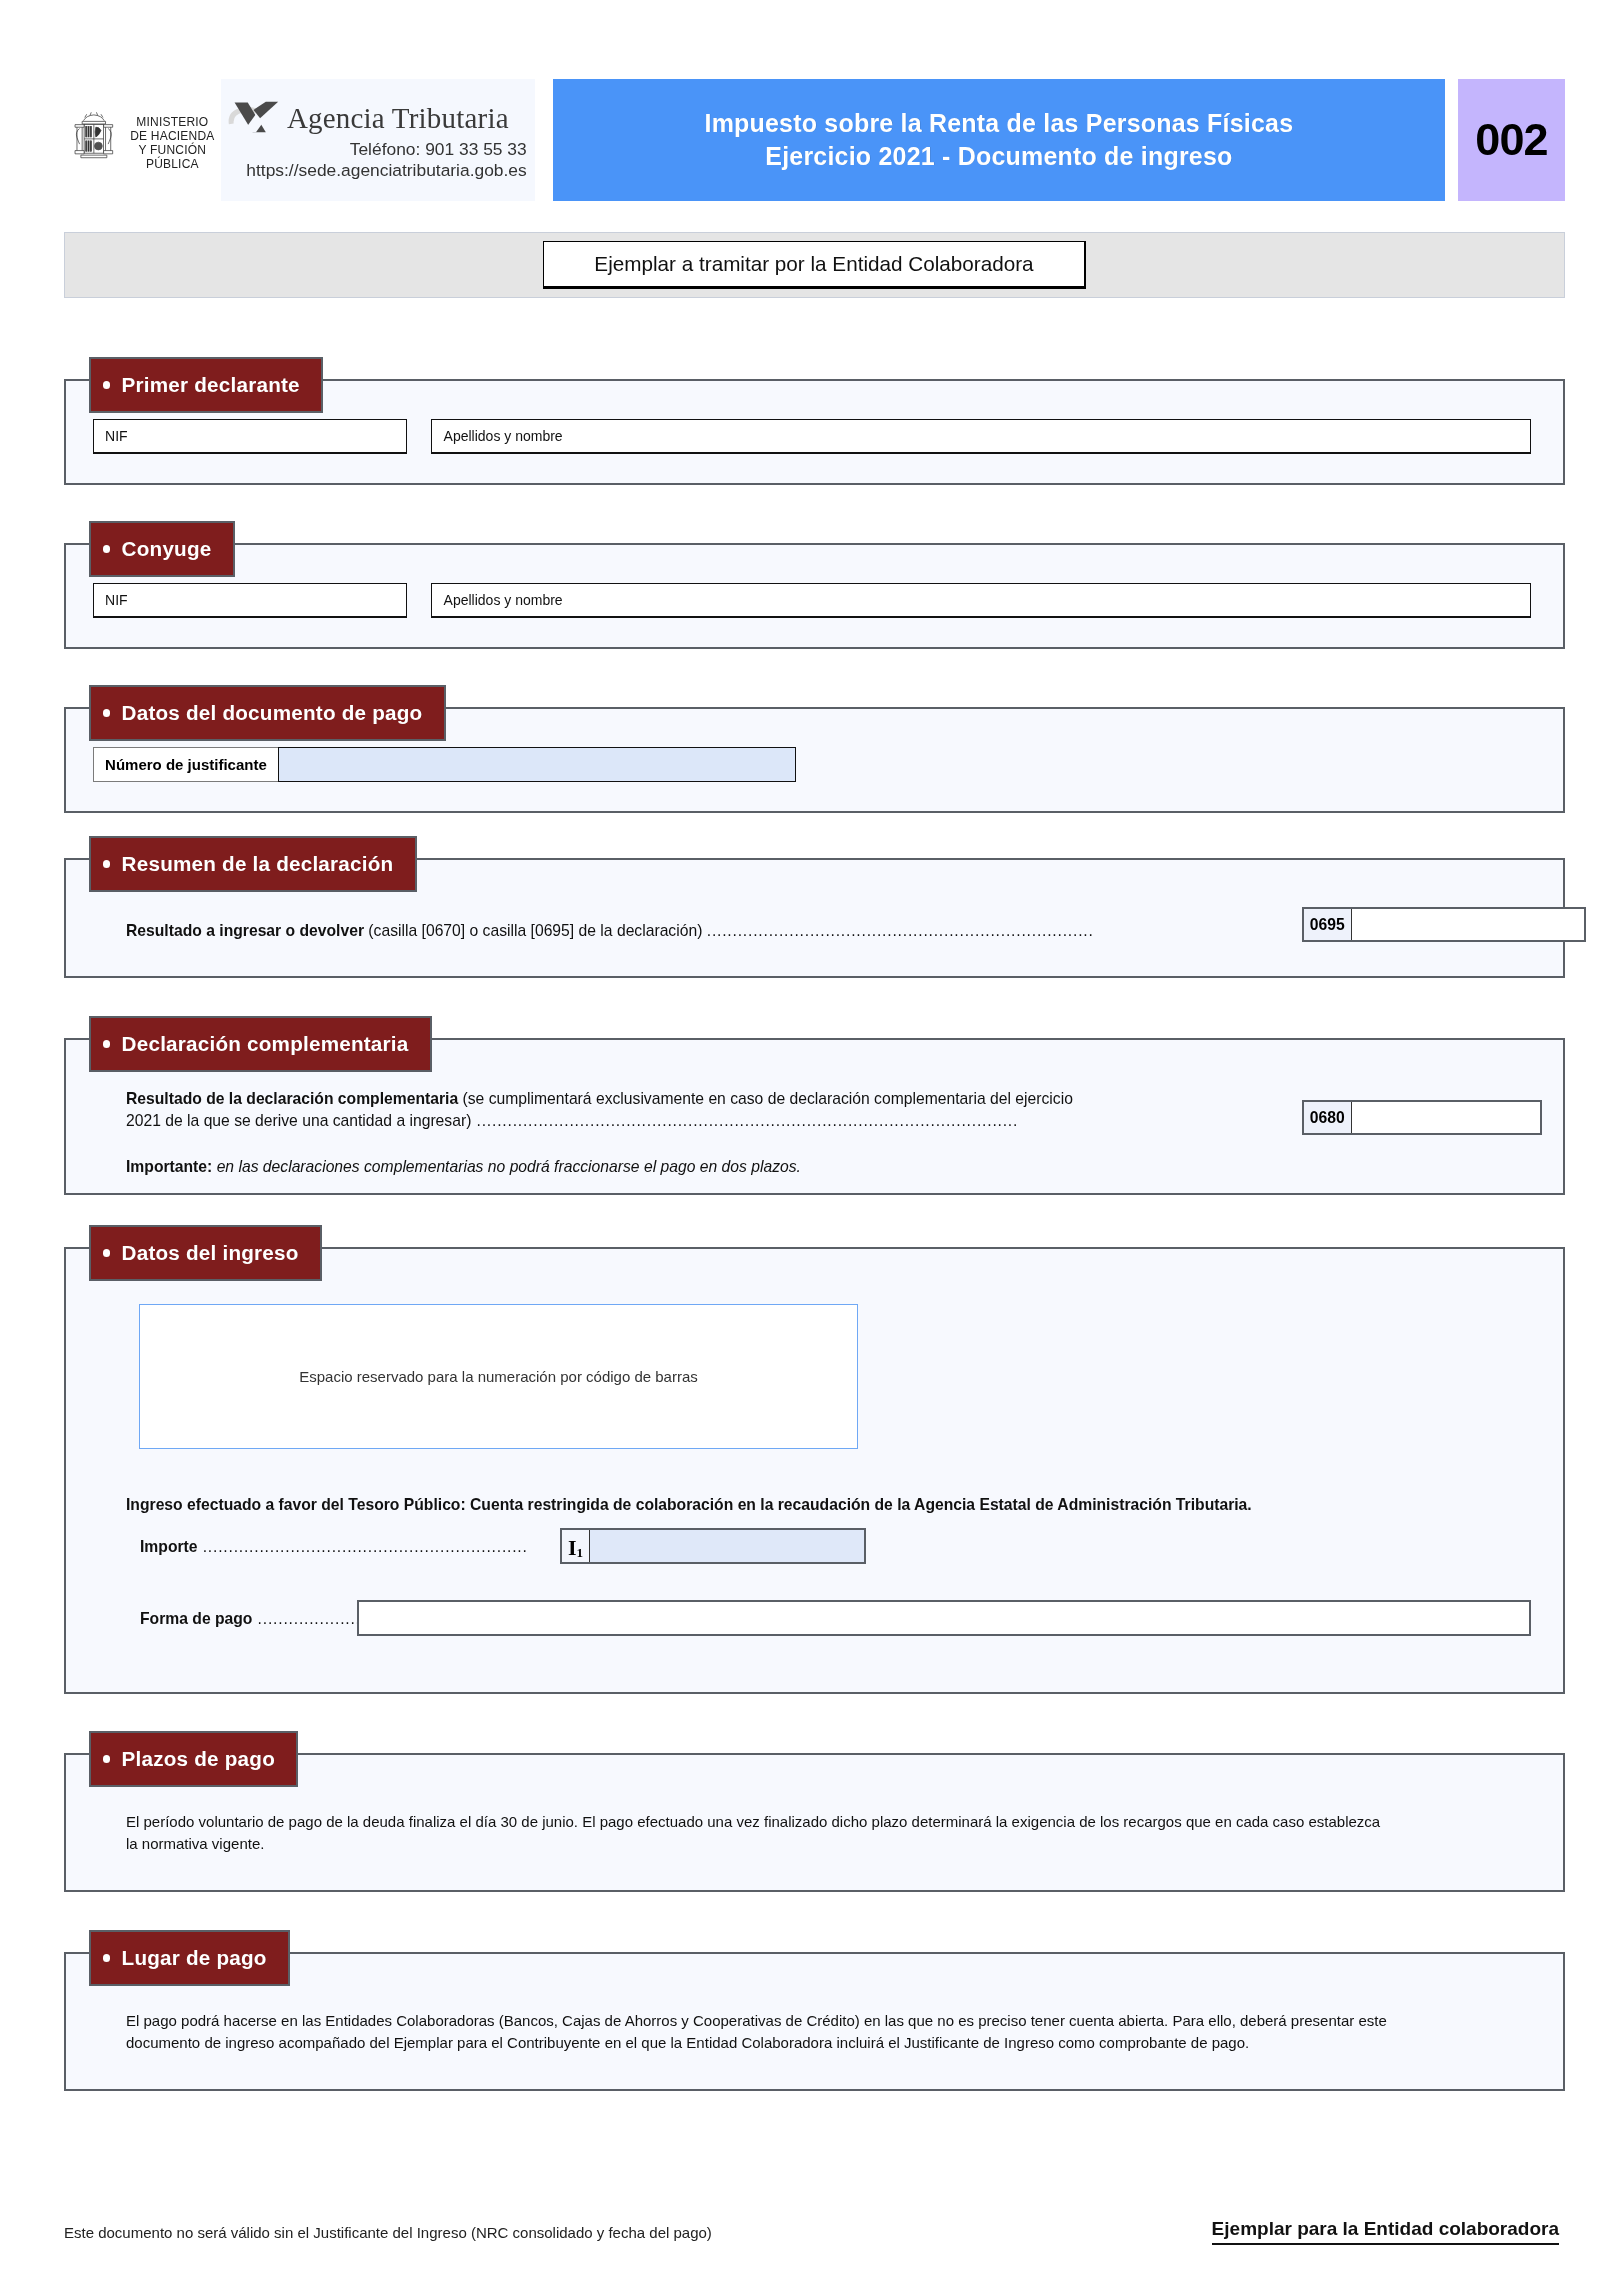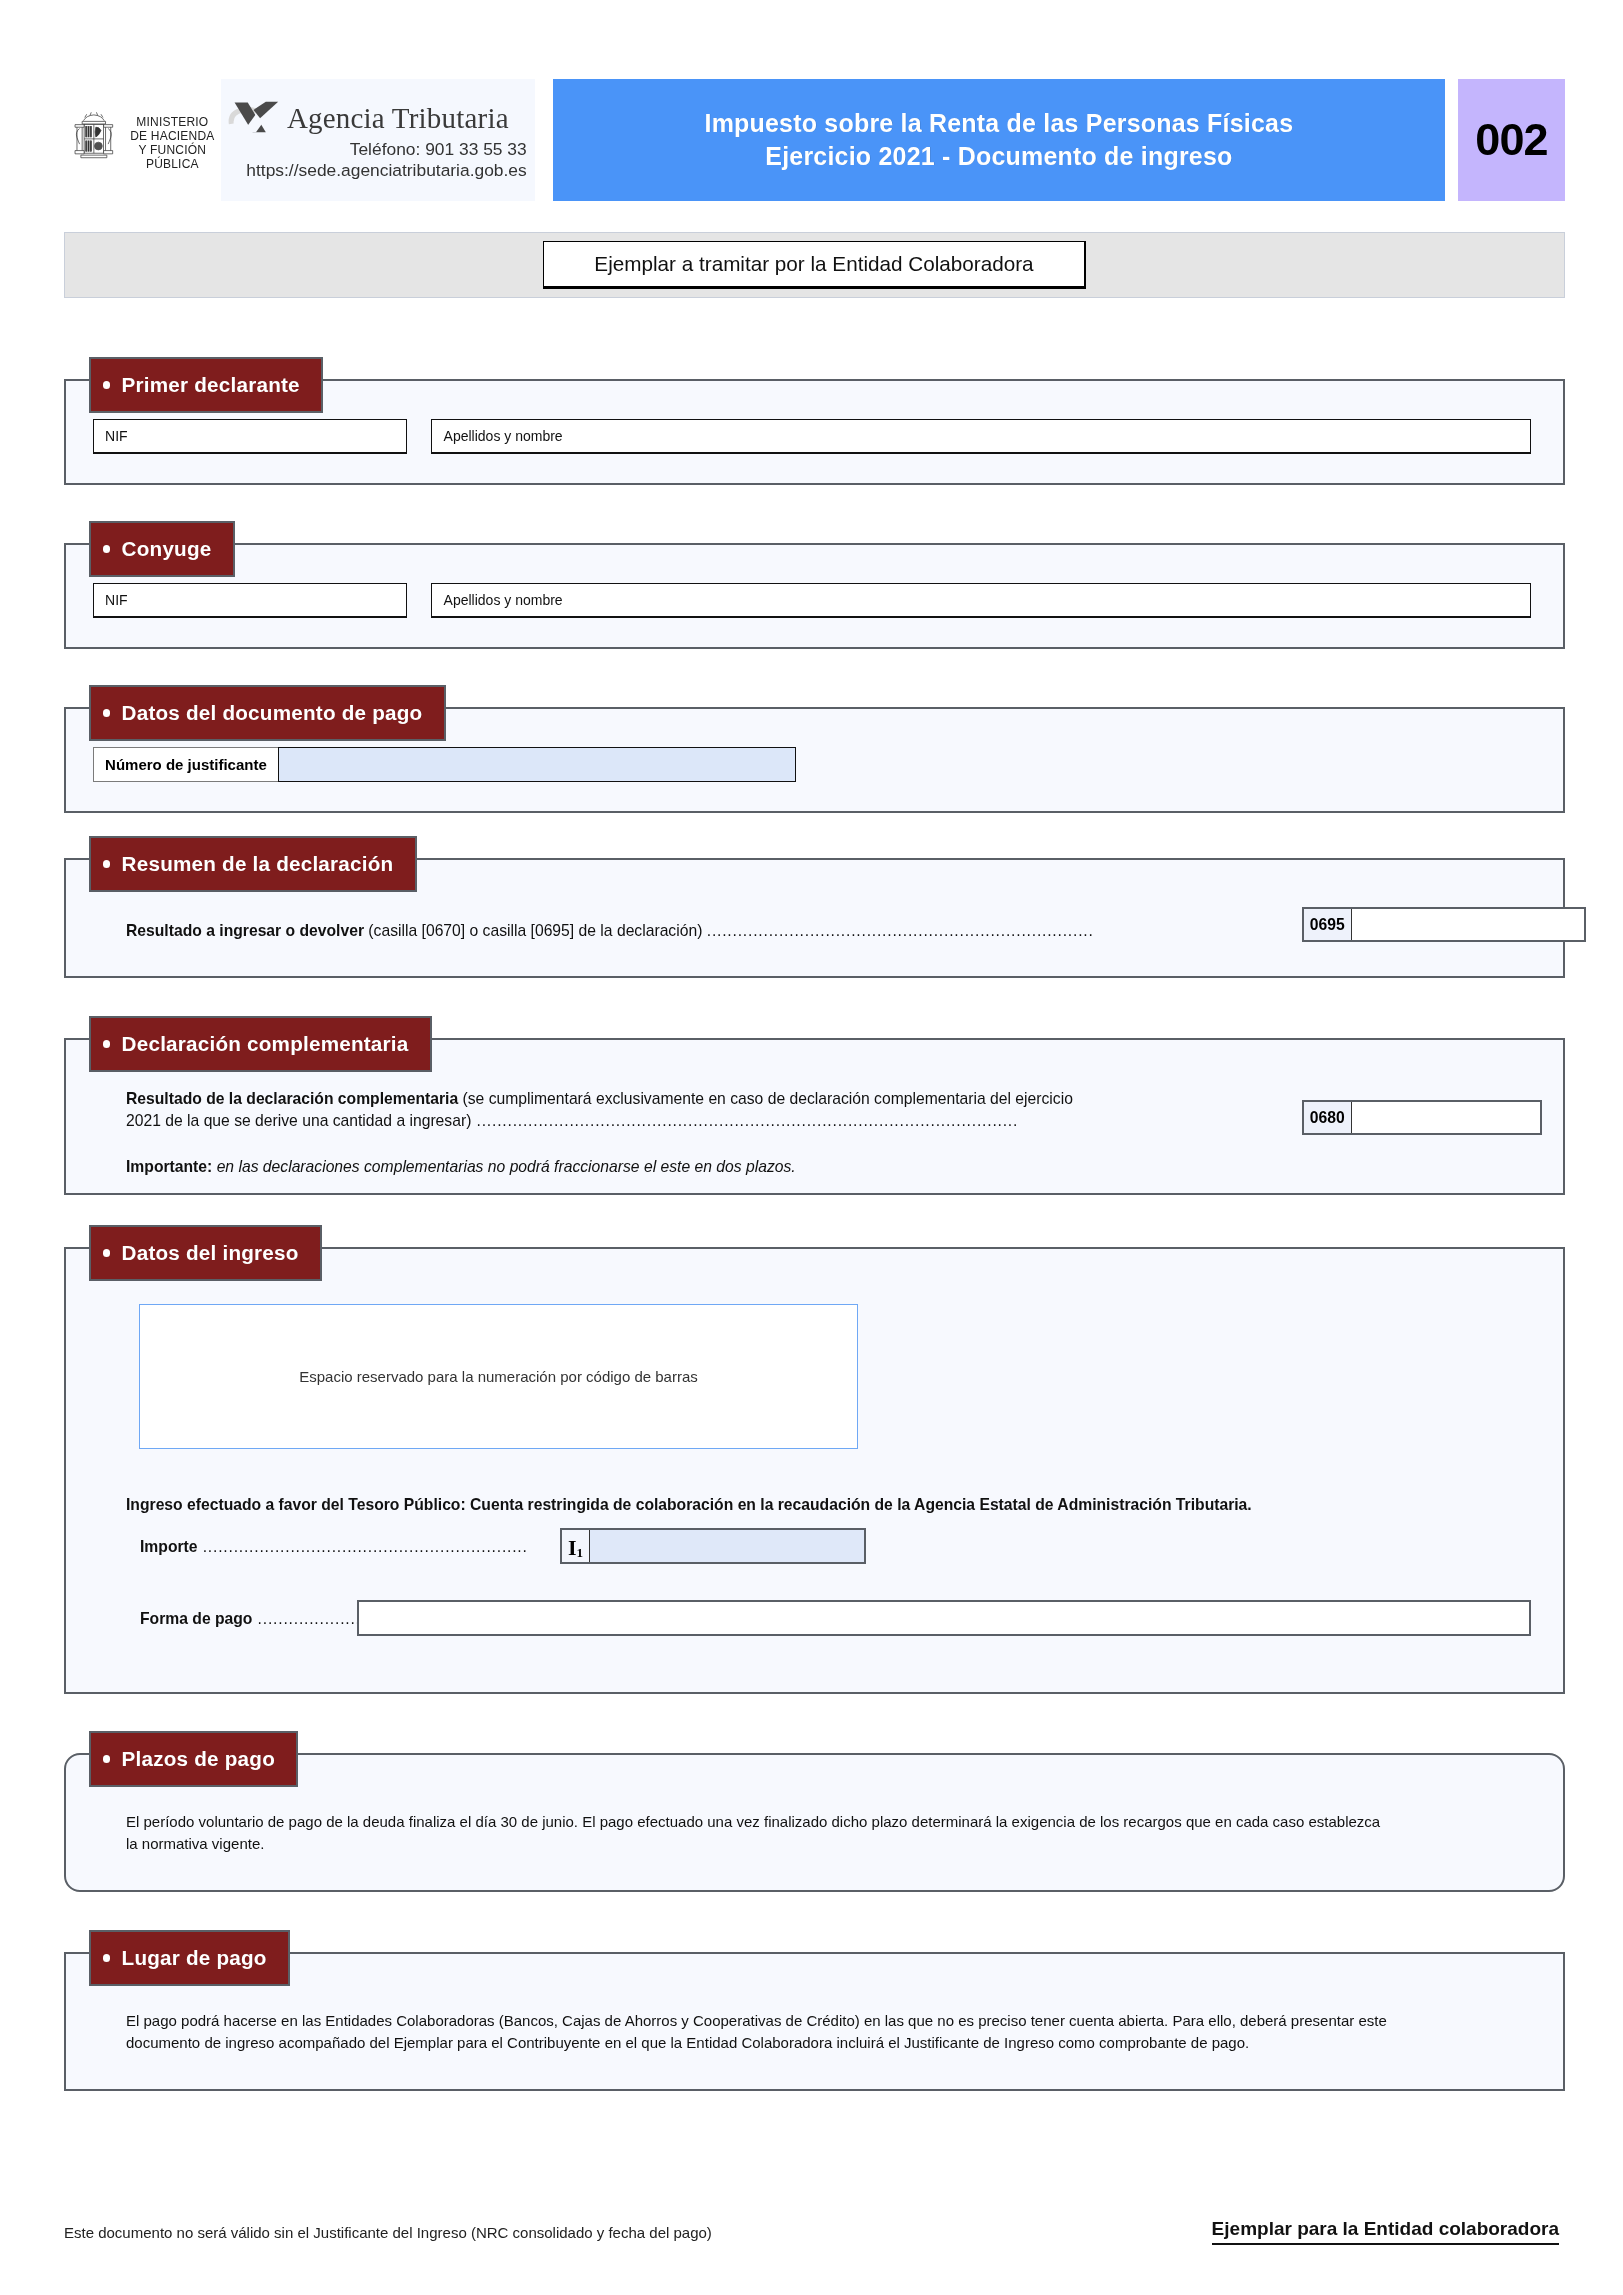--- a/index.html
+++ b/index.html
@@ -427,21 +427,21 @@
     </div>
     <div class="row-text" style="left:60px; top:48px; width:1158px;">
       <b>Resultado de la declaración complementaria</b><span> (se cumplimentará exclusivamente en caso de declaración complementaria del ejercicio</span><br>
       <span>2021 de la que se derive una cantidad a ingresar)</span><span class="dots"> .........................................................................................................</span>
     </div>
     <div class="casilla" style="left:1236px; top:60px; width:240px;">
       <div class="casilla-code">0680</div>
       <div class="casilla-value"></div>
     </div>
     <div class="row-text" style="left:60px; top:116px; width:1323px; font-style:italic;">
-      <b style="font-style:normal;">Importante:</b><span> en las declaraciones complementarias no podrá fraccionarse el este en dos plazos.</span>
+      <b style="font-style:normal;">Importante:</b><span> en las declaraciones complementarias no podrá fraccionarse el pago en dos plazos.</span>
     </div>
   </div>
 
   <div class="section" style="left:64px; top:1247px; width:1501px; height:447px;">
     <div class="sec-tab">
       <span class="bullet"></span>
       <span>Datos del ingreso</span>
     </div>
 
     <div class="barcode-zone" style="left:73px; top:55px; width:719px; height:145px;">
@@ -460,21 +460,21 @@
       </div>
       <div class="importe-value"></div>
     </div>
 
     <div class="label-dotted" style="left:74px; top:361px;">
       <b>Forma de pago</b><span class="dots"> .....................</span>
     </div>
     <div class="forma-box" style="left:291px; top:351px; width:1174px;"></div>
   </div>
 
-  <div class="section" style="left:64px; top:1753px; width:1501px; height:139px;border-radius:16px;">
+  <div class="section" style="left:64px; top:1753px; width:1501px; height:139px;">
     <div class="sec-tab">
       <span class="bullet"></span>
       <span>Plazos de pago</span>
     </div>
     <div class="body-text small" style="left:60px; top:56px; width:1406px;">
       <span>El período voluntario de pago de la deuda finaliza el día 30 de junio. El pago efectuado una vez finalizado dicho plazo determinará la exigencia de los recargos que en cada caso establezca</span><br>
       <span>la normativa vigente.</span>
     </div>
   </div>
 

